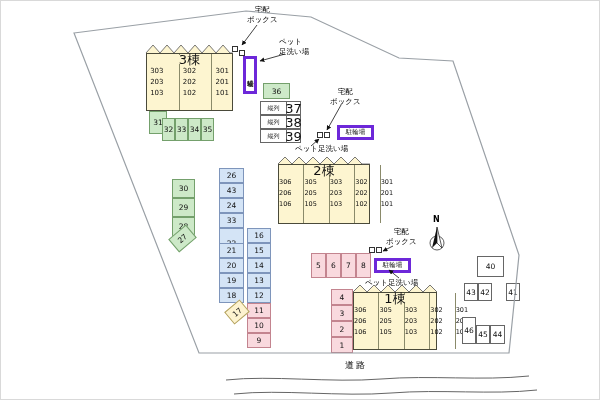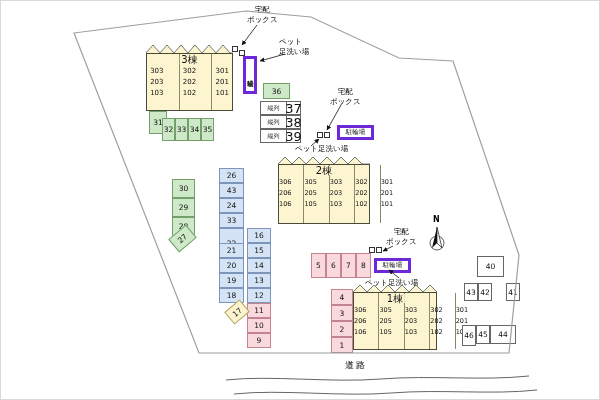--- a/index.html
+++ b/index.html
@@ -1,21 +1,21 @@
 <!DOCTYPE html>
 <html><head>
 <meta charset="utf-8">
 <title>Site Plan</title>
 <style>
   * { margin:0; padding:0; box-sizing:border-box; }
   body { font-family:"DejaVu Sans","Liberation Sans",sans-serif; background:#fff; }
   #plan { position:relative; width:600px; height:400px; background:#ffffff; border:1px solid #d9d9d9; overflow:hidden; }
   .overlay { position:absolute; left:0; top:0; z-index:3; pointer-events:none; }
   .building { position:absolute; background:#fdf5d0; border:1px solid #4a4a3a; z-index:1; }
-  .bname { position:absolute; top:1px; left:50%; transform:translateX(-50%); background:#fdf5d0; padding:0 2px; font-size:10px; line-height:9px; z-index:2; color:#111; }
+  .bname { position:absolute; top:1px; left:50%; transform:translateX(-50%); background:#fdf5d0; padding:0 2px; font-size:13px; line-height:9px; z-index:2; color:#111; }
   .bcols { display:flex; height:100%;gap:12px; }
   .bcol { flex:1; display:flex; flex-direction:column; align-items:center; padding-top:12px; font-size:6.5px; line-height:11px; color:#111; }
   .bcol + .bcol { border-left:1px solid #8a8a6a; }
   .b3 .bcol { font-size:7px; }
   .cell { position:absolute; display:flex; align-items:center; justify-content:center; font-size:7.5px; color:#111; background:#fff; border:1px solid #666; z-index:1; }
   .green { background:#cde9c8; border-color:#74a06c; }
   .blue  { background:#d4e4f6; border-color:#7e95bb; }
   .pink  { background:#f9d9de; border-color:#c3848f; }
   .cream { background:#fdf3cf; border-color:#b1a05e; }
   .rot40 { transform:rotate(-40deg); }
@@ -194,23 +194,23 @@
 
   <div class="cell pink" style="left:330px;top:288px;width:22px;height:16px">4</div>
   <div class="cell pink" style="left:330px;top:304px;width:22px;height:16px">3</div>
   <div class="cell pink" style="left:330px;top:320px;width:22px;height:16px">2</div>
   <div class="cell pink" style="left:330px;top:336px;width:22px;height:16px">1</div>
 
   <div class="cell" style="left:476px;top:255px;width:27px;height:21px">40</div>
   <div class="cell" style="left:463px;top:282px;width:14px;height:18px">43</div>
   <div class="cell" style="left:477px;top:282px;width:14px;height:18px">42</div>
   <div class="cell" style="left:505px;top:282px;width:14px;height:18px">41</div>
-  <div class="cell" style="left:461px;top:324px;width:14px;height:21px">46</div>
+  <div class="cell" style="left:461px;top:316px;width:14px;height:27px">46</div>
   <div class="cell" style="left:475px;top:324px;width:14px;height:19px">45</div>
-  <div class="cell" style="left:489px;top:324px;width:26px;height:19px">44</div>
+  <div class="cell" style="left:489px;top:324px;width:15px;height:19px">44</div>
 
   <div class="box vert" style="left:242px;top:55px;width:14px;height:38px">駐輪場</div>
   <div class="box" style="left:336px;top:124px;width:37px;height:15px">駐輪場</div>
   <div class="box" style="left:373px;top:257px;width:37px;height:15px">駐輪場</div>
 
   <div class="sq" style="left:231px;top:45px"></div>
   <div class="sq" style="left:238px;top:49px"></div>
   <div class="sq" style="left:316px;top:131px"></div>
   <div class="sq" style="left:323px;top:131px"></div>
   <div class="sq" style="left:368px;top:246px"></div>

